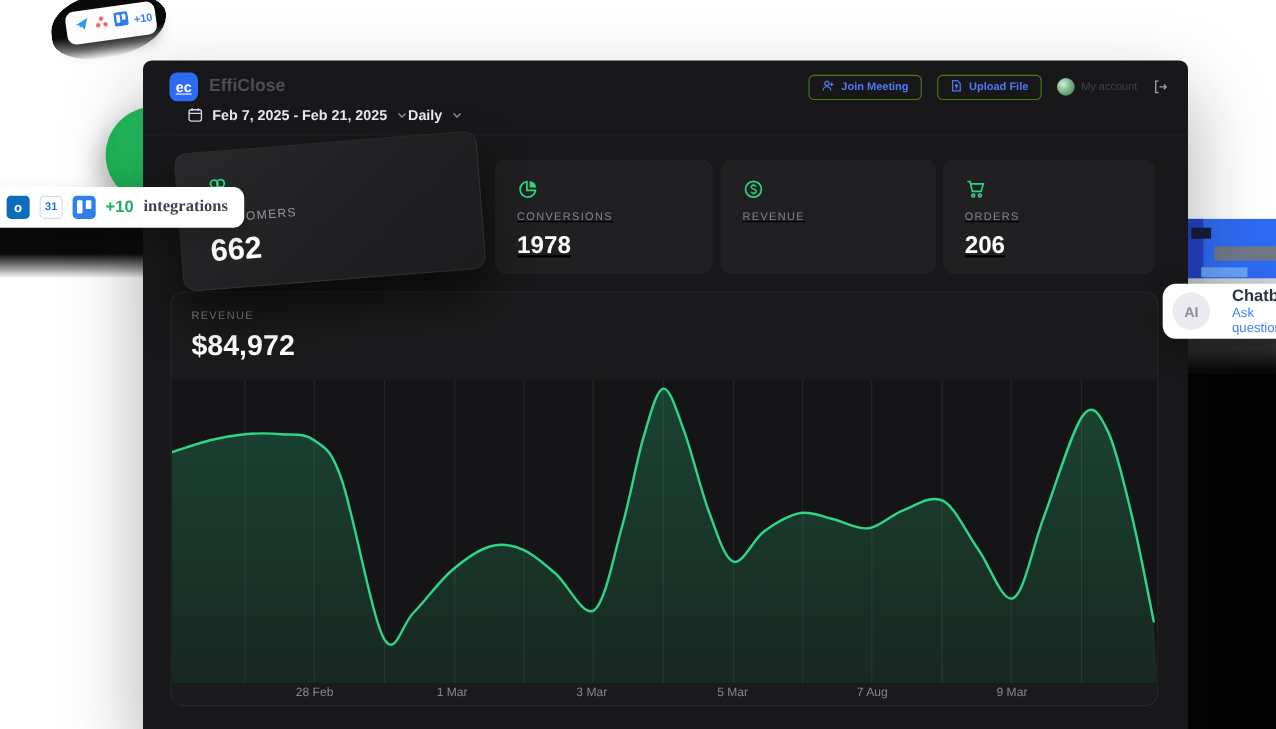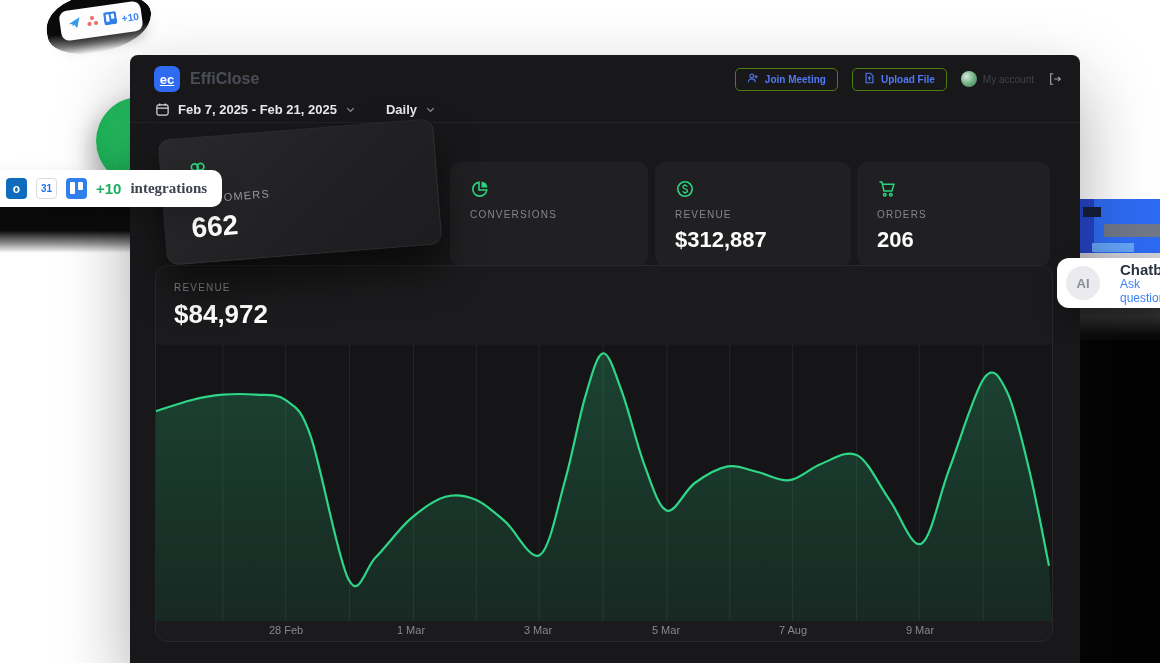--- a/index.html
+++ b/index.html
@@ -73,29 +73,29 @@
   .app-name { font-size:16px; font-weight:700; color:#4c4e57; }
   .header-actions { display:flex; align-items:center; gap:14px; }
   .hbtn { display:flex; align-items:center; gap:6px; height:23px; padding:0 11px; background:transparent;
     border:1px solid #4d7c0f; border-radius:5px; color:#5279f4; font-size:10px; font-weight:600;
     font-family:inherit; cursor:pointer; }
   .account { display:flex; align-items:center; gap:6px; font-size:10px; color:#40434b; cursor:pointer; }
   .avatar { width:16px; height:16px; border-radius:50%;
     background:radial-gradient(circle at 35% 35%, #d9e8dc 0%, #77b98a 45%, #3c6e52 100%); }
   .logout-btn { color:#9aa0a8; display:flex; cursor:pointer; }
 
-  .filter-row { position:absolute; left:25px; top:42px; height:24px; display:flex; align-items:center; gap:30px; }
+  .filter-row { position:absolute; left:40px; top:42px; height:24px; display:flex; align-items:flex-start; }
   .selector { display:flex; align-items:center; gap:8px; cursor:pointer; }
   .selector .txt { font-size:13px; font-weight:600; color:#e7e8ea; }
   .chev { color:#8e9197; display:flex; }
   .dash-divider { position:absolute; left:0; right:0; top:67px; height:1px; background:#232327; }
 
   
-  .stat-card { position:absolute; top:107px; height:104px; background:#202022; border-radius:10px;
-    padding:17px 20px; }
+  .stat-card { position:absolute; top:90px; height:104px; background:#202022; border-radius:10px;
+    padding:17px 20px;text-decoration:underline; }
   .stat-icon { color:#2bd47e; height:20px; display:flex; }
   .stat-label { margin-top:10px; font-size:10px; letter-spacing:1.2px; color:#85868c; }
   .stat-value { margin-top:7px; font-size:22px; font-weight:600; color:#fdfdfd; }
 
   .stat-floating { position:absolute; left:32px; top:74px; width:276px; height:126px;
     background:linear-gradient(140deg,#29292c 0%, #202023 60%, #1d1d1f 100%);
     border:1px solid rgba(255,255,255,.05); border-radius:12px; transform:rotate(-4.5deg);
     box-shadow:0 24px 38px rgba(0,0,0,.55); padding:22px 26px; z-index:5; }
   .stat-floating .stat-label { margin-top:13px; font-size:11px; color:#97989d; }
   .stat-floating .stat-value { font-size:28px; }
@@ -212,31 +212,31 @@
     <div class="dash-divider"></div>
 
     <div class="stat-card" style="left:320px; width:198px;">
       <span class="stat-icon">
         <svg width="20" height="20" viewBox="0 0 20 20" fill="none" stroke="#2bd47e" stroke-width="1.6">
             <path d="M9 3.2 A7 7 0 1 0 16.8 11 L9 11 Z"></path>
             <path d="M11.5 2.5 A7 7 0 0 1 17.5 8.5 L11.5 8.5 Z" fill="#2bd47e" stroke="none"></path>
           </svg>
       </span>
       <div class="stat-label">CONVERSIONS</div>
+      <div class="stat-value">1978</div>
     </div>
 
     <div class="stat-card" style="left:525px; width:196px;">
       <span class="stat-icon">
         <svg width="20" height="20" viewBox="0 0 20 20" fill="none" stroke="#2bd47e" stroke-width="1.6">
             <circle cx="10" cy="10" r="7.2"></circle>
             <path d="M12.3 7.6 c-.5-.9-1.3-1.2-2.3-1.2 c-1.2 0-2.1.6-2.1 1.7 c0 2.4 4.6 1.2 4.6 3.7 c0 1.1-1 1.8-2.3 1.8 c-1.1 0-2-.4-2.5-1.3 M10 5 V6.4 M10 13.6 V15" stroke-width="1.3"></path>
           </svg>
       </span>
       <div class="stat-label">REVENUE</div>
-      <div class="stat-value">$312,887</div>
     </div>
 
     <div class="stat-card" style="left:727px; width:193px;">
       <span class="stat-icon">
         <svg width="20" height="20" viewBox="0 0 20 20" fill="none" stroke="#2bd47e" stroke-width="1.5">
             <path d="M2.5 3 h2.4 l2 9 h8 l2-6.8 H5.6"></path>
             <circle cx="7.8" cy="15.8" r="1.3"></circle>
             <circle cx="13.8" cy="15.8" r="1.3"></circle>
           </svg>
       </span>

